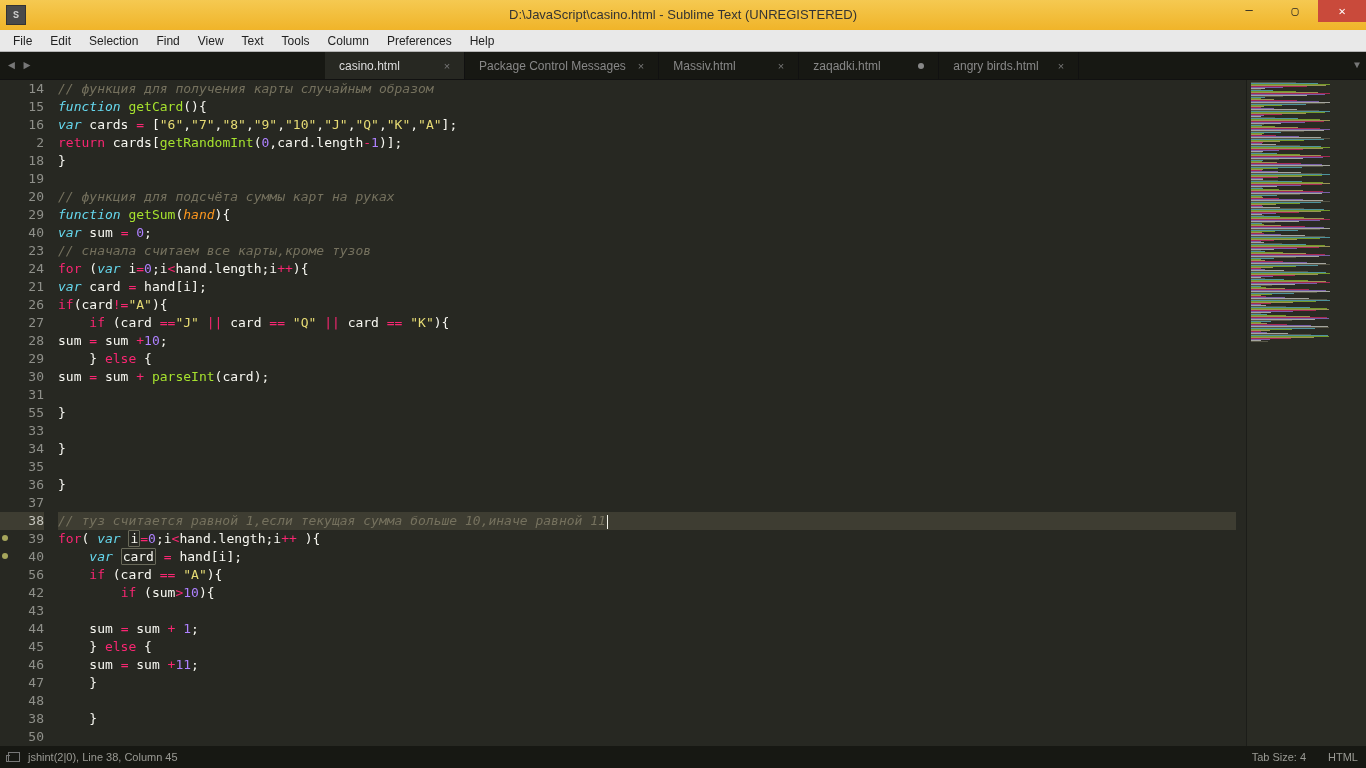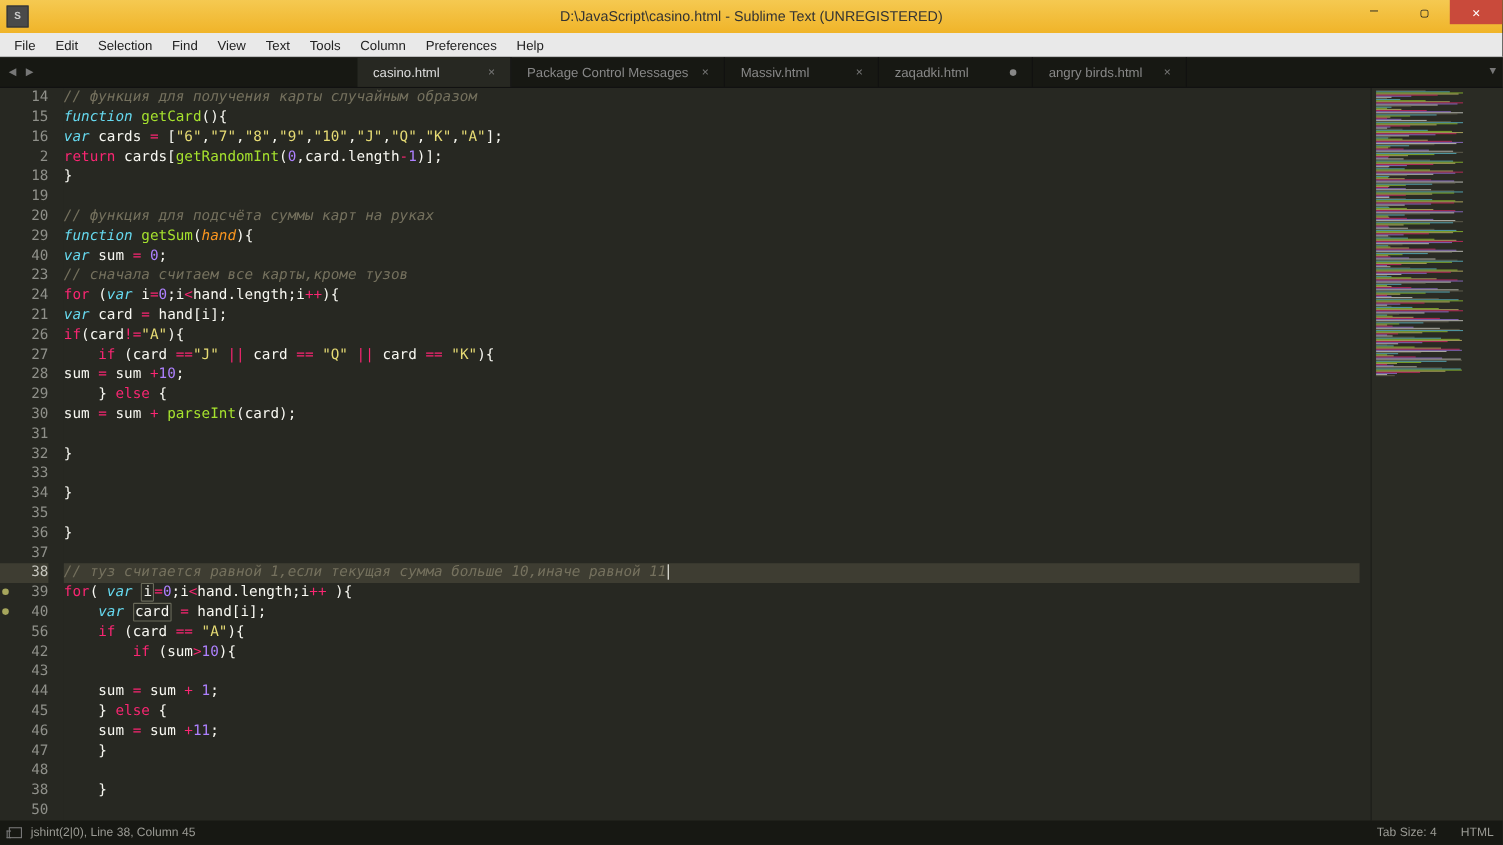--- a/index.html
+++ b/index.html
@@ -133,21 +133,21 @@
       <div class="ln">40</div>
       <div class="ln">23</div>
       <div class="ln">24</div>
       <div class="ln">21</div>
       <div class="ln">26</div>
       <div class="ln">27</div>
       <div class="ln">28</div>
       <div class="ln">29</div>
       <div class="ln">30</div>
       <div class="ln">31</div>
-      <div class="ln">32</div>
+      <div class="ln">55</div>
       <div class="ln">33</div>
       <div class="ln">34</div>
       <div class="ln">35</div>
       <div class="ln">36</div>
       <div class="ln">37</div>
       <div class="ln hl">38</div>
       <div class="ln mod">39</div>
       <div class="ln mod">40</div>
       <div class="ln">56</div>
       <div class="ln">42</div>

